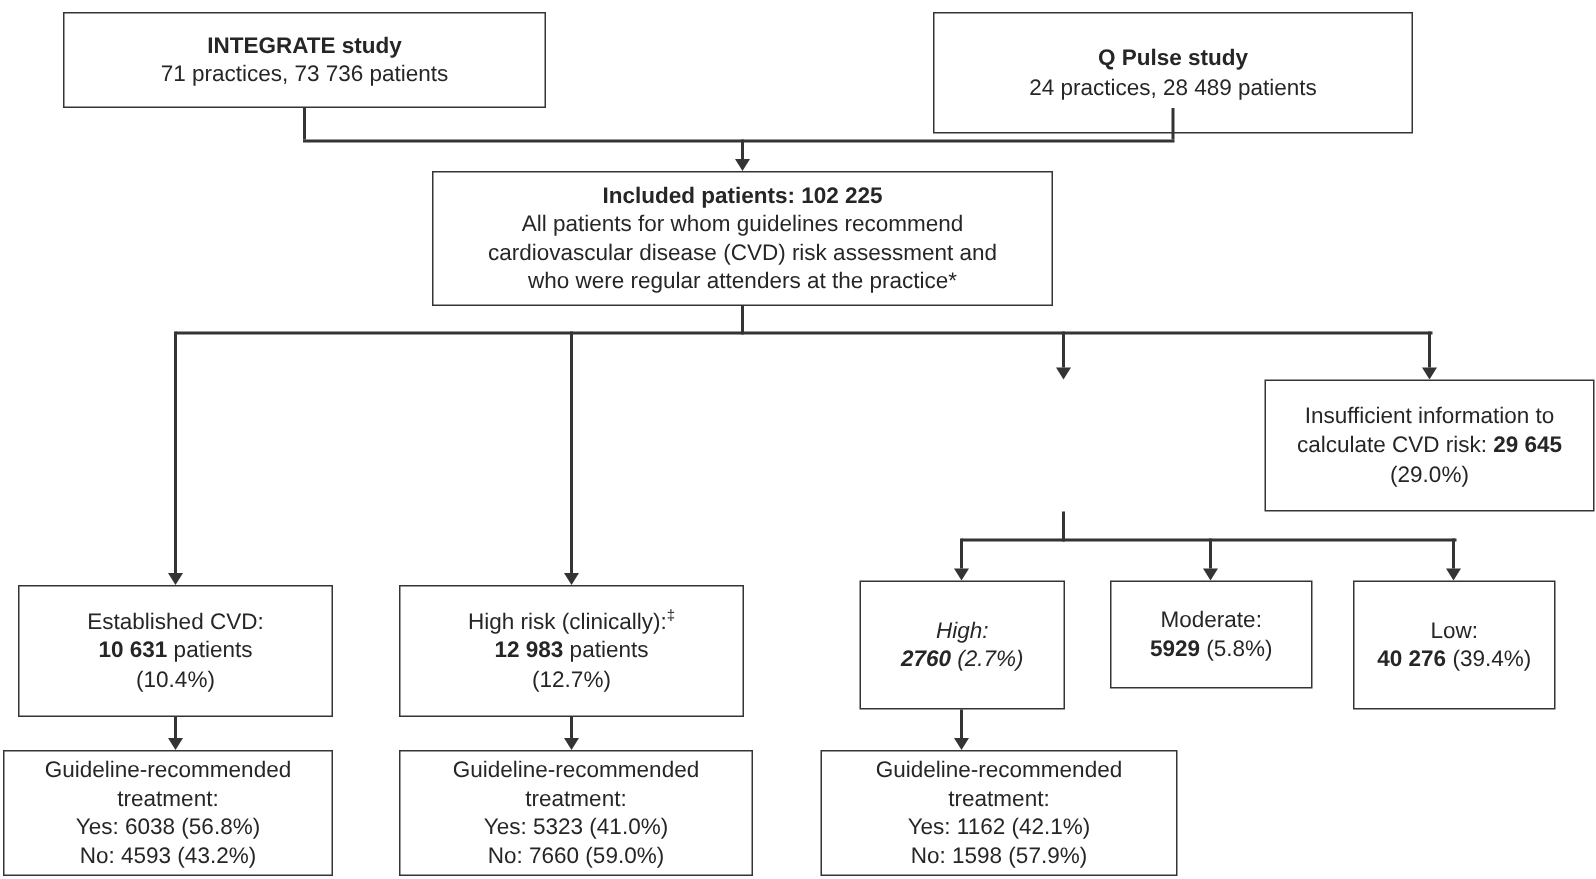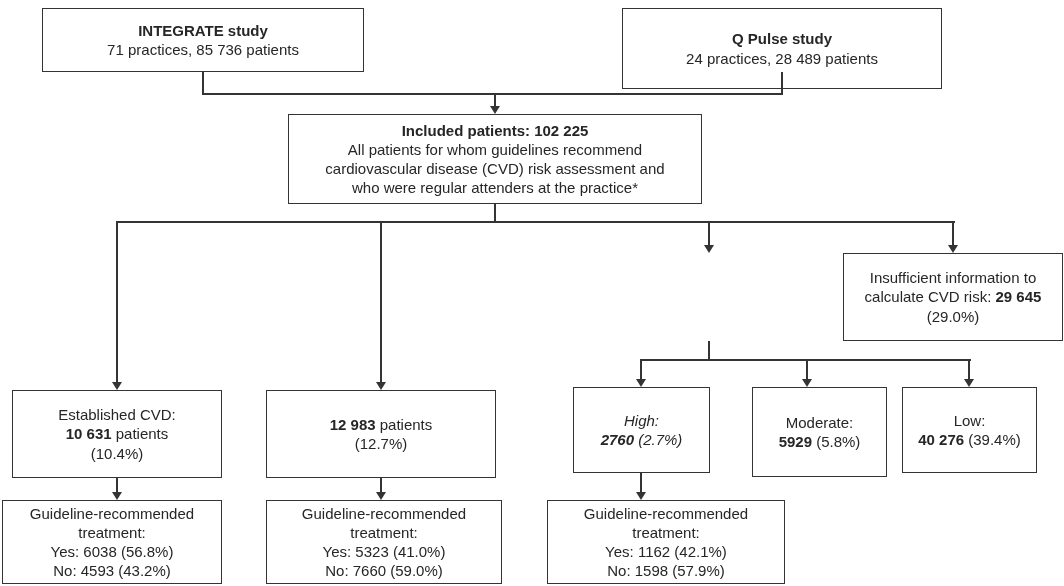--- a/index.html
+++ b/index.html
@@ -40,34 +40,34 @@
   }
   
   #b-integrate   { left: 42px;  top: 8px;   width: 322px; height: 64px; }
   #b-qpulse      { left: 622px; top: 8px;   width: 320px; height: 81px; }
   #b-included    { left: 288px; top: 114px; width: 414px; height: 90px; padding: 4px 26px; }
   #b-absolute    { left: 598px; top: 253px; width: 222px; height: 88px; }
   #b-insufficient{ left: 843px; top: 253px; width: 220px; height: 88px; }
   #b-established { left: 12px;  top: 390px; width: 210px; height: 88px; }
   #b-highrisk    { left: 266px; top: 390px; width: 230px; height: 88px; }
   #b-high        { left: 573px; top: 387px; width: 137px; height: 86px; font-style: italic; }
-  #b-moderate    { left: 740px; top: 387px; width: 135px; height: 90px; margin-left: 12px; }
+  #b-moderate    { left: 740px; top: 387px; width: 135px; height: 72px; }
   #b-low         { left: 902px; top: 387px; width: 135px; height: 86px; }
   #b-treat1      { left: 2px;   top: 500px; width: 220px; height: 84px; }
   #b-treat2      { left: 266px; top: 500px; width: 236px; height: 84px; }
   #b-treat3      { left: 547px; top: 500px; width: 238px; height: 84px; }
 </style>
 </head>
 <body>
 
 <div id="canvas">
 
   <div class="box" id="b-integrate">
     <div class="bold">INTEGRATE study</div>
-    <div>71 practices, 85 736 patients</div>
+    <div>71 practices, 73 736 patients</div>
   </div>
 
   <div class="box" id="b-qpulse">
     <div class="bold">Q Pulse study</div>
     <div>24 practices, 28 489 patients</div>
   </div>
 
   <div class="vline" style="left:202px; top:72px; height:21px;"></div>
   <div class="vline" style="left:781px; top:72px; height:21px;"></div>
   <div class="hline" style="left:202px; top:93px; width:581px;"></div>
@@ -106,20 +106,21 @@
   <div class="vline" style="left:968px; top:359px; height:20px;"></div>
   <div class="arrow-down" style="left:964px; top:379px;"></div>
 
   <div class="box" id="b-established">
     <div>Established CVD:</div>
     <div><span class="bold">10 631</span><span> patients</span></div>
     <div>(10.4%)</div>
   </div>
 
   <div class="box" id="b-highrisk">
+    <div><span>High risk (clinically):</span><sup>‡</sup></div>
     <div><span class="bold">12 983</span><span> patients</span></div>
     <div>(12.7%)</div>
   </div>
 
   <div class="box" id="b-high">
     <div>High:</div>
     <div><span class="bold">2760</span><span> (2.7%)</span></div>
   </div>
 
   <div class="box" id="b-moderate">

